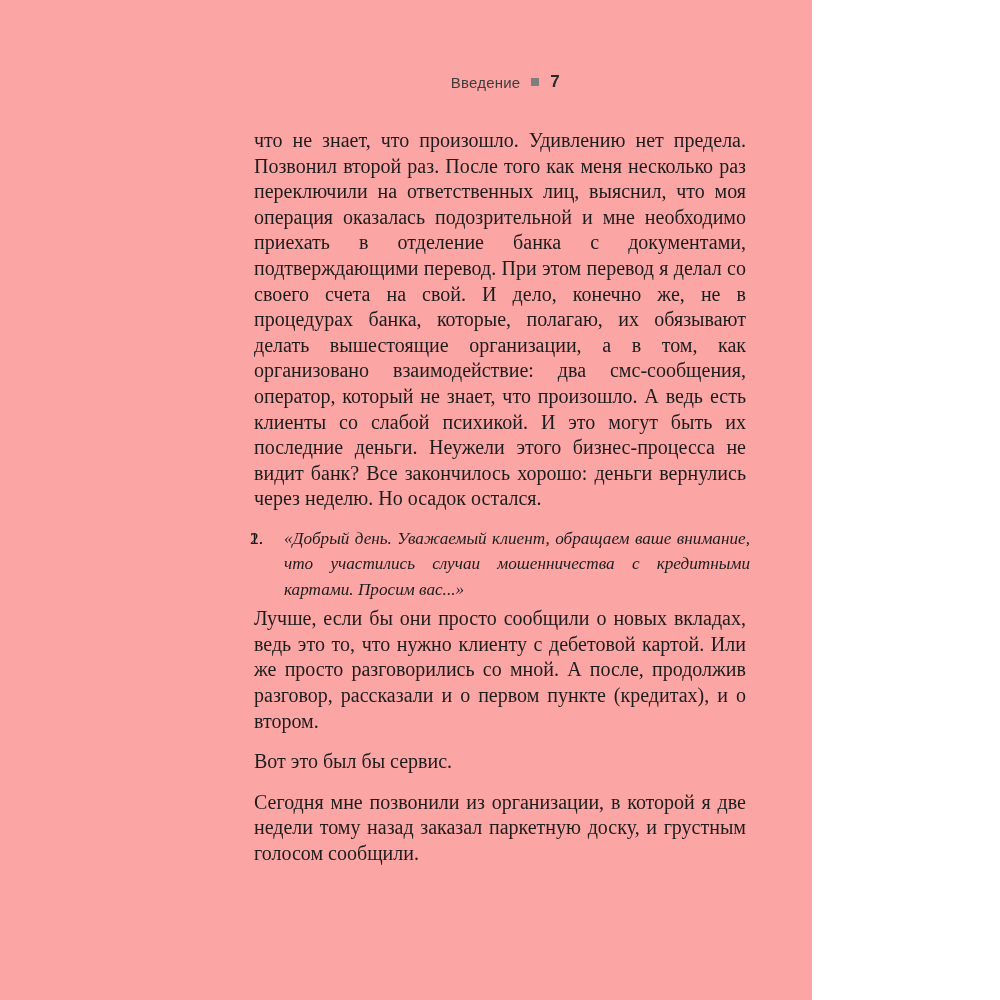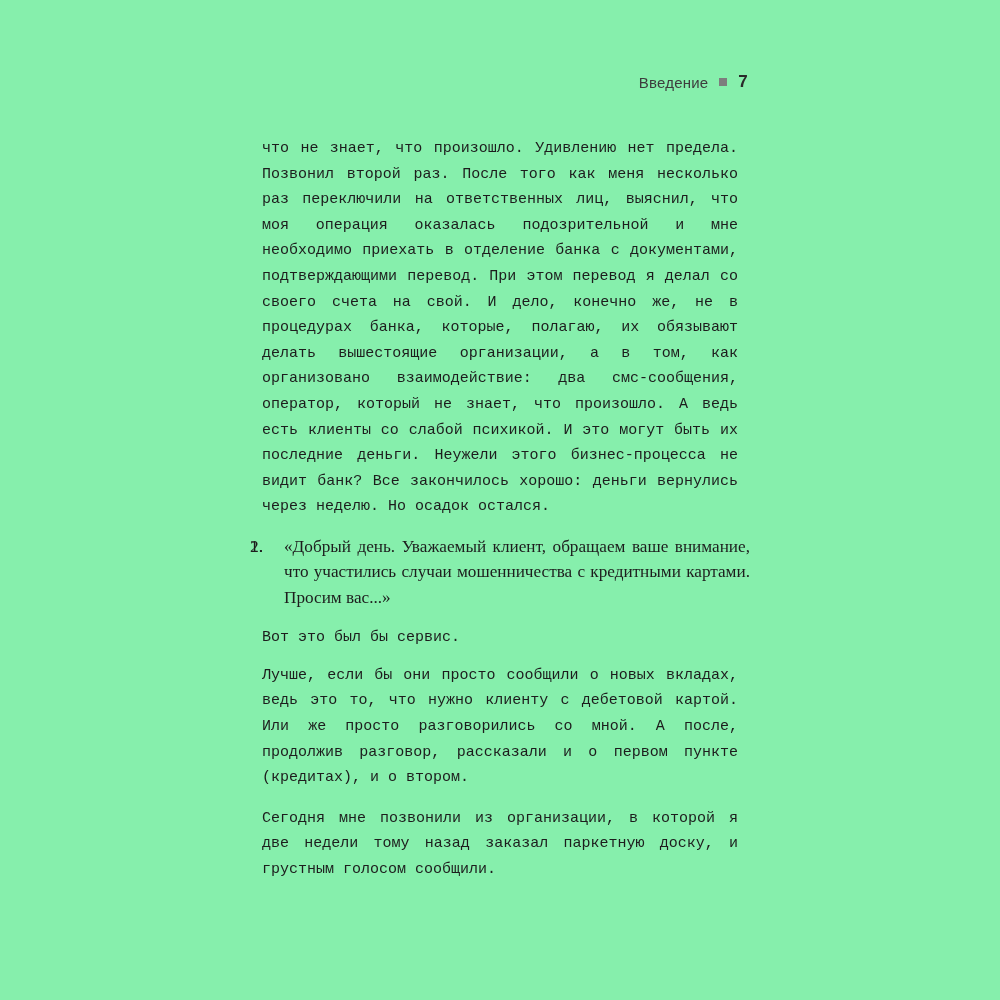--- a/index.html
+++ b/index.html
@@ -10,23 +10,23 @@
     width: 1000px;
     height: 1000px;
     background: #ffffff;
     font-family: "Liberation Serif", "DejaVu Serif", serif;
     color: #1b1b1b;
     overflow: hidden;
   }
 
   .page {
     position: relative;
-    width: 1000px;
+    width: 812px;
     height: 1000px;
-    background: #86efac;
+    background: #fca5a5;
     box-sizing: border-box;
   }
 
   
   .running-head {
     position: absolute;
     top: 72px;
     right: 252px;
     display: flex;
     align-items: center;
@@ -55,28 +55,27 @@
 
   
   .column {
     position: absolute;
     top: 124px;
     left: 250px;
     width: 500px;
   }
 
   p.body-text {
-    margin: 12px;
-    font-size: 15px;
+    margin: 4px;
+    font-size: 20px;
     line-height: 25.6px;
     text-align: justify;
     text-justify: inter-word;
     hyphens: manual;
     color: #1d1d1d;
-    font-family: Liberation Mono, monospace;
   }
   p.space-before {
     margin-top: 15px;
   }
 
   
   ol.num-list {
     margin: 14px 0 0 0;
     padding: 0;
     list-style: none;
@@ -101,20 +100,21 @@
     color: #1d1d1d;
   }
 
   
   .quote-block {
     margin: 6px 0 0 34px;
     width: 466px;
   }
   .quote-block p {
     margin: 0;
+    font-style: italic;
     font-size: 17.2px;
     line-height: 25.4px;
     text-align: justify;
     color: #1d1d1d;
   }
 
   .after-quote {
     margin-top: 16px;
   }
 </style>
@@ -140,20 +140,20 @@
       </li>
       <li>
         <span class="marker">2.</span>
       </li>
     </ol>
 
     <div class="quote-block">
       <p>«Добрый день. Уважаемый клиент, обращаем ваше внимание, что участились случаи мошенничества с кредитными картами. Просим вас...»</p>
     </div>
 
+    <p class="body-text after-quote">Лучше, если бы они просто сообщили о новых вкладах, ведь это то, что нужно клиенту с дебетовой картой. Или же просто разговорились со мной. А после, продолжив разговор, рассказали и о первом пункте (кредитах), и о втором.</p>
+
     <p class="body-text space-before">Вот это был бы сервис.</p>
-
-    <p class="body-text after-quote">Лучше, если бы они просто сообщили о новых вкладах, ведь это то, что нужно клиенту с дебетовой картой. Или же просто разговорились со мной. А после, продолжив разговор, рассказали и о первом пункте (кредитах), и о втором.</p>
 
     <p class="body-text space-before">Сегодня мне позвонили из организации, в которой я две недели тому назад заказал паркетную доску, и грустным голосом сообщили.</p>
 
   </div>
 </div>
 
 </body></html>

